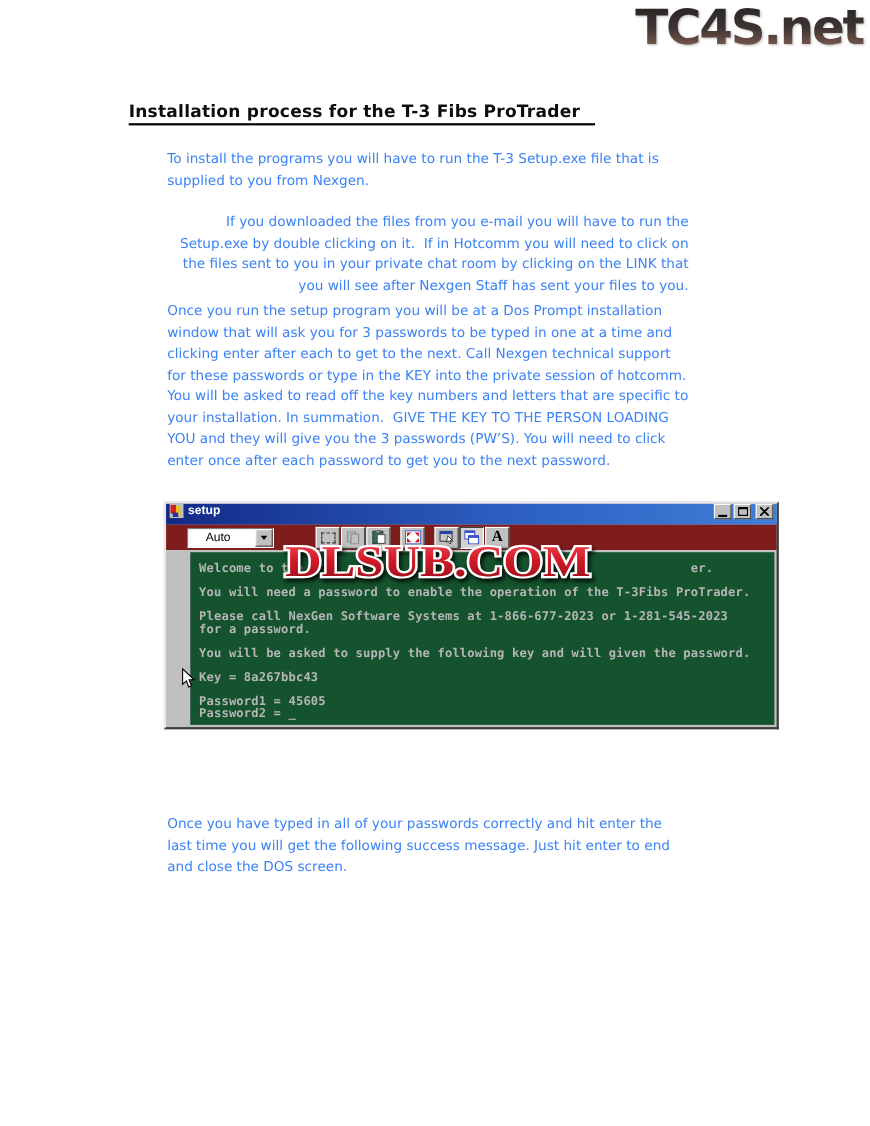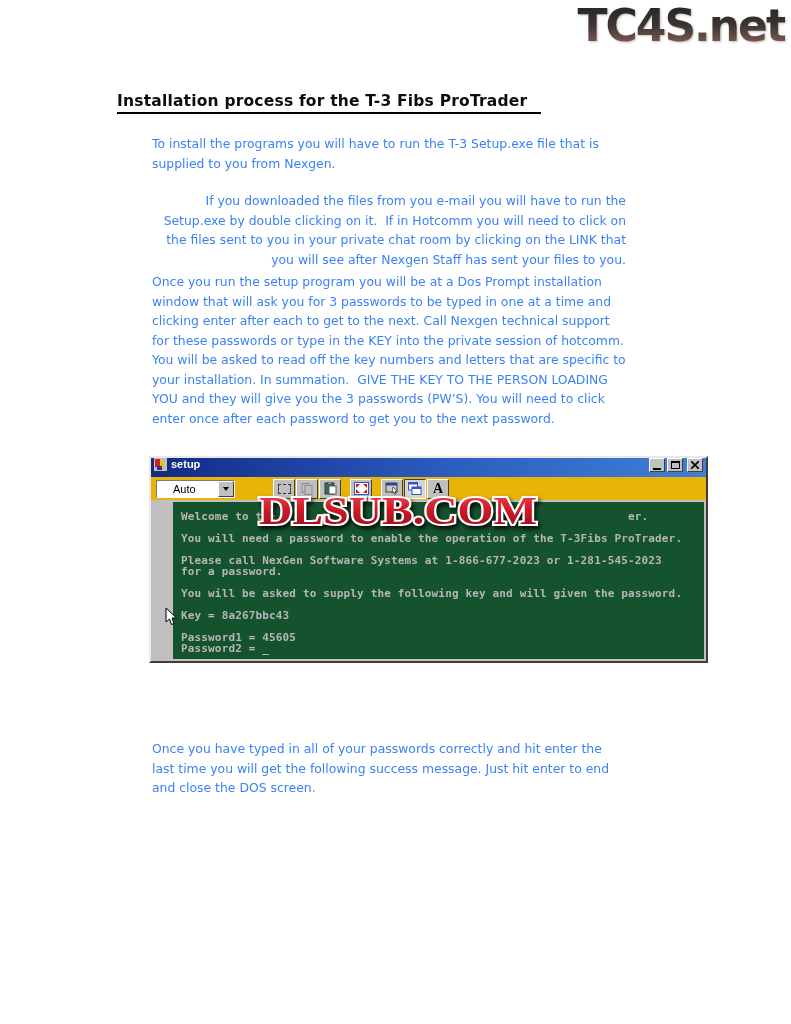--- a/index.html
+++ b/index.html
@@ -53,21 +53,21 @@
   .win-btn {
     width:16px; height:14px; background:#c0c0c0;
     border:1px solid; border-color:#ffffff #404040 #404040 #ffffff;
     display:flex; align-items:center; justify-content:center;
   }
   .win-btn.close { margin-left:2px; }
   .glyph-min { width:8px; height:2px; background:#000; margin-top:7px; }
   .glyph-max { width:9px; height:8px; border:1px solid #000; border-top-width:2px; }
 
   .toolbar {
-    height:23px; background:#eab308; display:flex; align-items:center; padding-left:5px;
+    height:23px; background:#7f1d1d; display:flex; align-items:center; padding-left:19px;
   }
   .combo {
     width:79px; height:18px; background:#ffffff; display:flex; align-items:center;
     border:1px solid; border-color:#7a7a7a #ffffff #ffffff #7a7a7a;
   }
   .combo-value { flex:1; font-size:11px; color:#000; padding-left:16px;
     font-family:"Liberation Sans", sans-serif; }
   .combo-arrow {
     width:16px; height:16px; background:#c0c0c0; flex:none;
     border:1px solid; border-color:#ffffff #404040 #404040 #ffffff;

